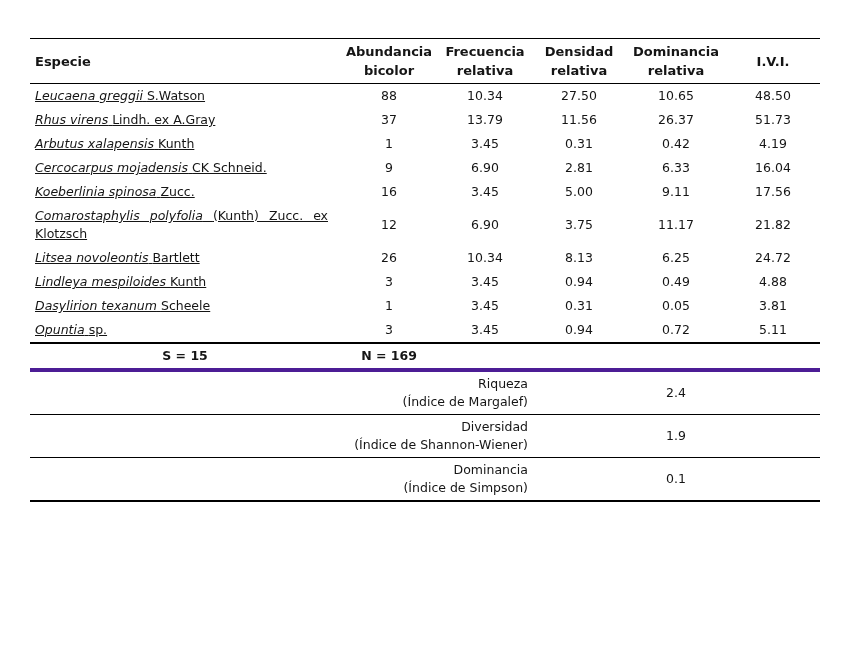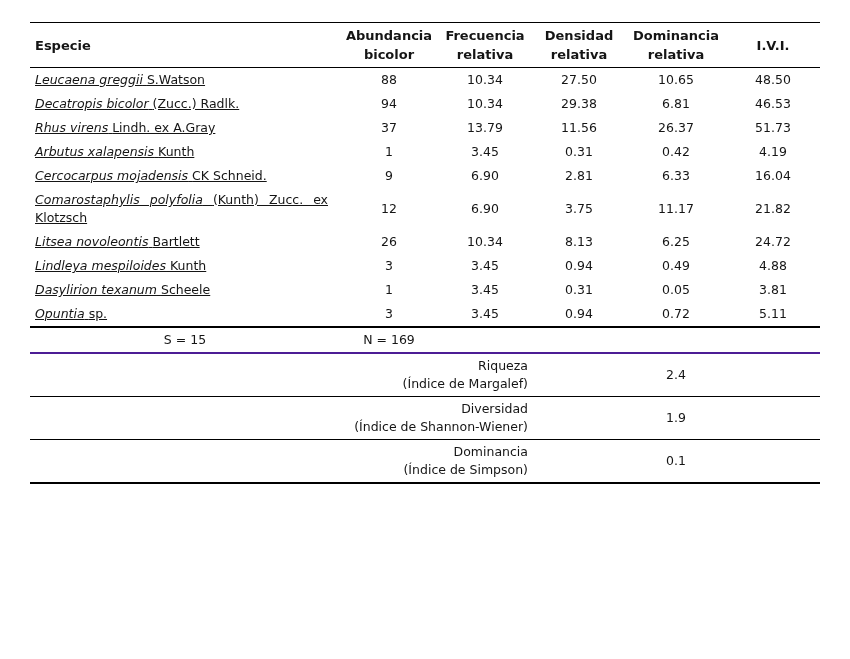--- a/index.html
+++ b/index.html
@@ -6,21 +6,21 @@
     margin: 0;
     padding: 0;
     background: #ffffff;
     font-family: "DejaVu Sans", "Liberation Sans", sans-serif;
     color: #151515;
   }
   .page {
     width: 850px;
     height: 659px;
     box-sizing: border-box;
-    padding: 22px 30px 0 30px;
+    padding: 38px 30px 0 30px;
     background: #ffffff;
     overflow: hidden;
   }
   table.ivi-table {
     width: 790px;
     table-layout: fixed;
     border-collapse: collapse;
     border-top: 1px solid #000;
     border-bottom: 2px solid #000;
     font-size: 12.5px;
@@ -51,21 +51,21 @@
   }
   td.species-cell {
     text-align: justify;
     padding-left: 5px;
     padding-right: 12px;
     text-decoration: underline;
   }
   .sci { font-style: italic; }
 
   tbody.species-body { border-bottom: 2px solid #000; }
-  tbody.summary-body tr { border-bottom: 2px solid #4c1d95; }
+  tbody.summary-body tr { border-bottom: 4px solid #4c1d95; font-weight: bold; }
   tbody.indices-body tr { border-bottom: 1px solid #000; }
 
   td.index-label { text-align: right; }
 </style>
 </head>
 <body>
 
 <div class="page">
   <table class="ivi-table">
     <colgroup>
@@ -107,28 +107,20 @@
     <tbody class="species-body">
         <tr>
           <td class="species-cell"><span class="sci">Leucaena greggii</span> <span>S.Watson</span></td>
           <td>88</td>
           <td>10.34</td>
           <td>27.50</td>
           <td>10.65</td>
           <td>48.50</td>
         </tr>
         <tr>
-          <td class="species-cell"><span class="sci">Decatropis bicolor</span> <span>(Zucc.) Radlk.</span></td>
-          <td>94</td>
-          <td>10.34</td>
-          <td>29.38</td>
-          <td>6.81</td>
-          <td>46.53</td>
-        </tr>
-        <tr>
           <td class="species-cell"><span class="sci">Rhus virens</span> <span>Lindh. ex A.Gray</span></td>
           <td>37</td>
           <td>13.79</td>
           <td>11.56</td>
           <td>26.37</td>
           <td>51.73</td>
         </tr>
         <tr>
           <td class="species-cell"><span class="sci">Arbutus xalapensis</span> <span>Kunth</span></td>
           <td>1</td>
@@ -139,20 +131,28 @@
         </tr>
         <tr>
           <td class="species-cell"><span class="sci">Cercocarpus mojadensis</span> <span>CK Schneid.</span></td>
           <td>9</td>
           <td>6.90</td>
           <td>2.81</td>
           <td>6.33</td>
           <td>16.04</td>
         </tr>
         <tr>
+          <td class="species-cell"><span class="sci">Koeberlinia spinosa</span> <span>Zucc.</span></td>
+          <td>16</td>
+          <td>3.45</td>
+          <td>5.00</td>
+          <td>9.11</td>
+          <td>17.56</td>
+        </tr>
+        <tr>
           <td class="species-cell"><span class="sci">Comarostaphylis polyfolia</span> <span>(Kunth) Zucc. ex Klotzsch</span></td>
           <td>12</td>
           <td>6.90</td>
           <td>3.75</td>
           <td>11.17</td>
           <td>21.82</td>
         </tr>
         <tr>
           <td class="species-cell"><span class="sci">Litsea novoleontis</span> <span>Bartlett</span></td>
           <td>26</td>

